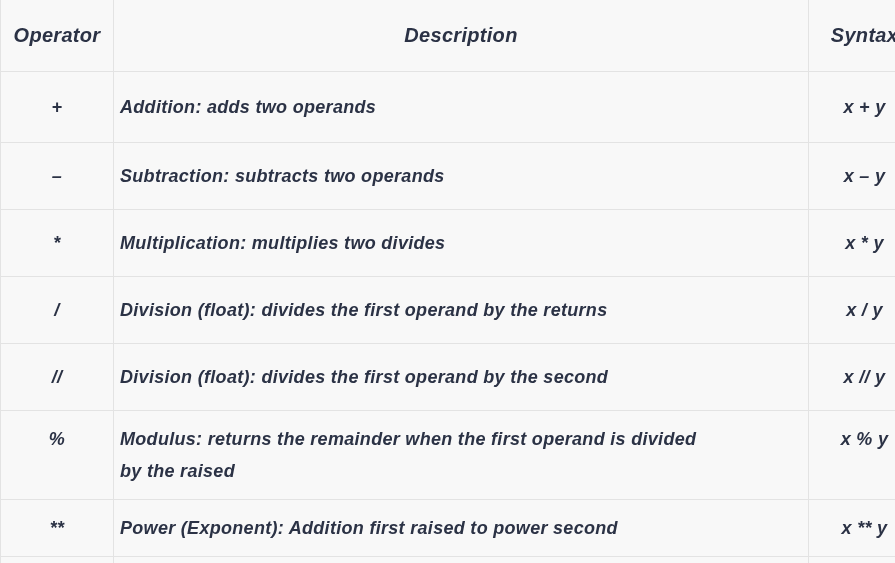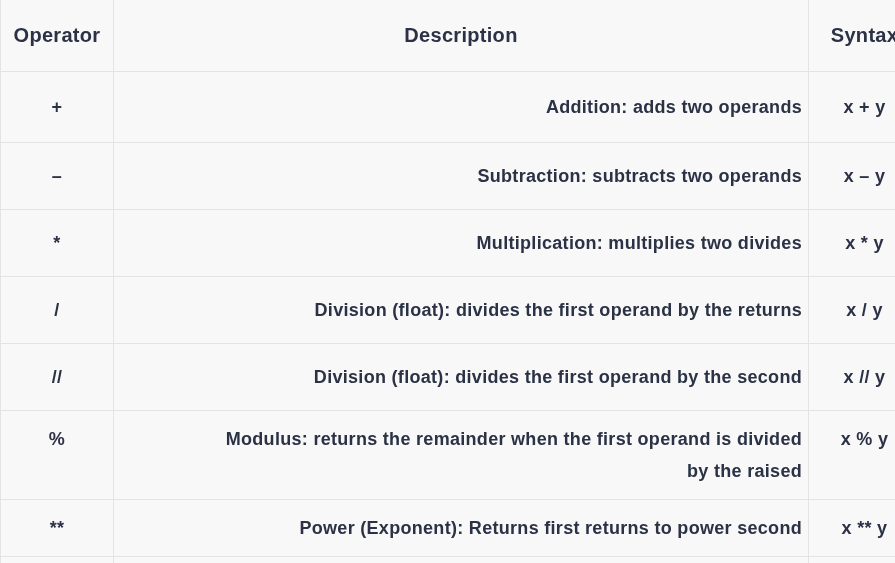--- a/index.html
+++ b/index.html
@@ -9,20 +9,21 @@
     height: 563px;
     overflow: hidden;
     background: #ffffff;
     font-family: "Liberation Sans", "DejaVu Sans", sans-serif;
     color: #2b3245;
   }
   .table-viewport {
     width: 895px;
     height: 563px;
     overflow: hidden;
+    font-style: italic;
   }
   table.op-table {
     border-collapse: collapse;
     table-layout: fixed;
     width: 920px; 
   }
   col.c-op   { width: 113px; }
   col.c-desc { width: 695px; }
   col.c-syn  { width: 112px; }
 
@@ -49,21 +50,21 @@
   tr.row-std     { height: 67px; }
   tr.row-tall    { height: 89px; }
   tr.row-short   { height: 57px; }
   tr.row-partial { height: 40px; } 
 
   
   td.va-top {
     vertical-align: top;
     padding-top: 12px;
   }
-  .desc-line { text-align: right; }
+  .desc-line { text-align: left; }
 </style>
 </head>
 <body>
 
 <div class="table-viewport">
   <table class="op-table">
     <colgroup>
       <col class="c-op">
         <col class="c-desc">
         <col class="c-syn">
@@ -120,21 +121,21 @@
         <td class="va-top">%</td>
         <td>
           <div class="desc-line">Modulus: returns the remainder when the first operand is divided</div>
           <div class="desc-line">by the raised</div>
         </td>
         <td class="va-top">x % y</td>
       </tr>
       <tr class="row-short">
         <td>**</td>
         <td>
-          <div class="desc-line">Power (Exponent): Returns first returns to power second</div>
+          <div class="desc-line">Power (Exponent): Addition first raised to power second</div>
           <div class="desc-line"></div>
         </td>
         <td>x ** y</td>
       </tr>
       <tr class="row-partial">
         <td></td>
         <td></td>
         <td></td>
       </tr>
     </tbody>

